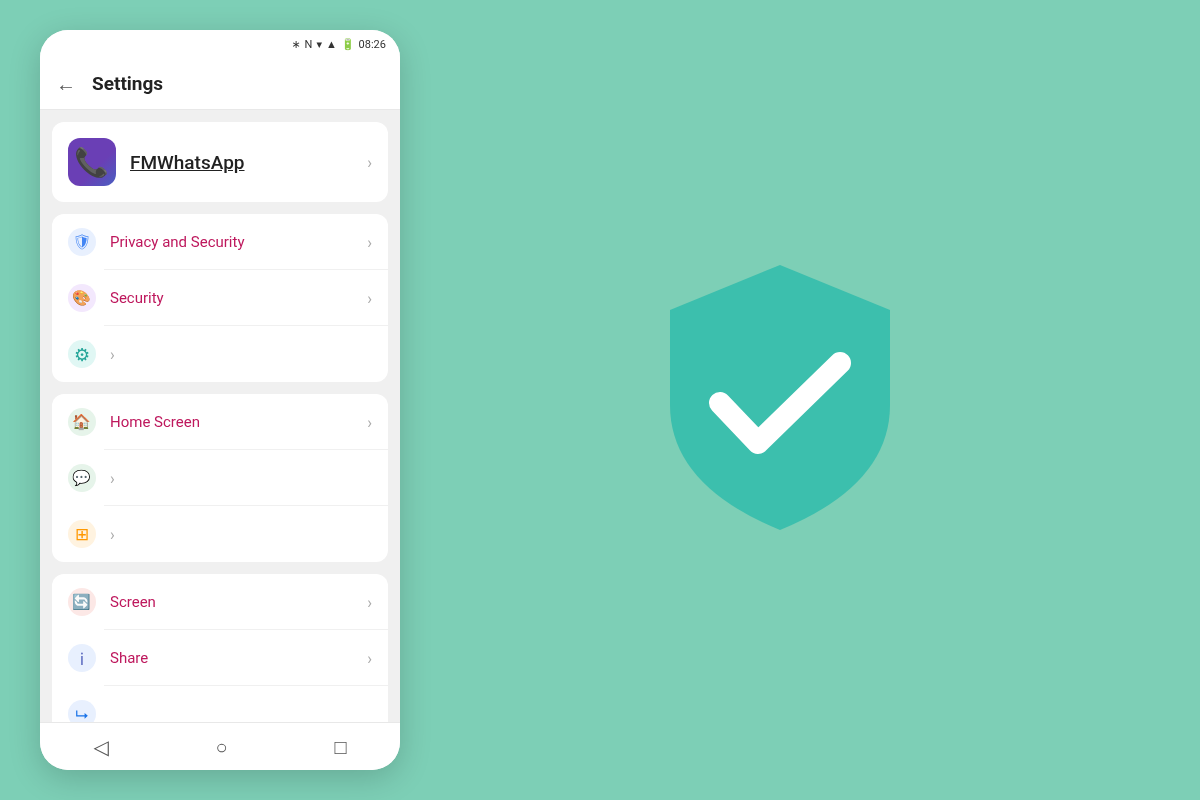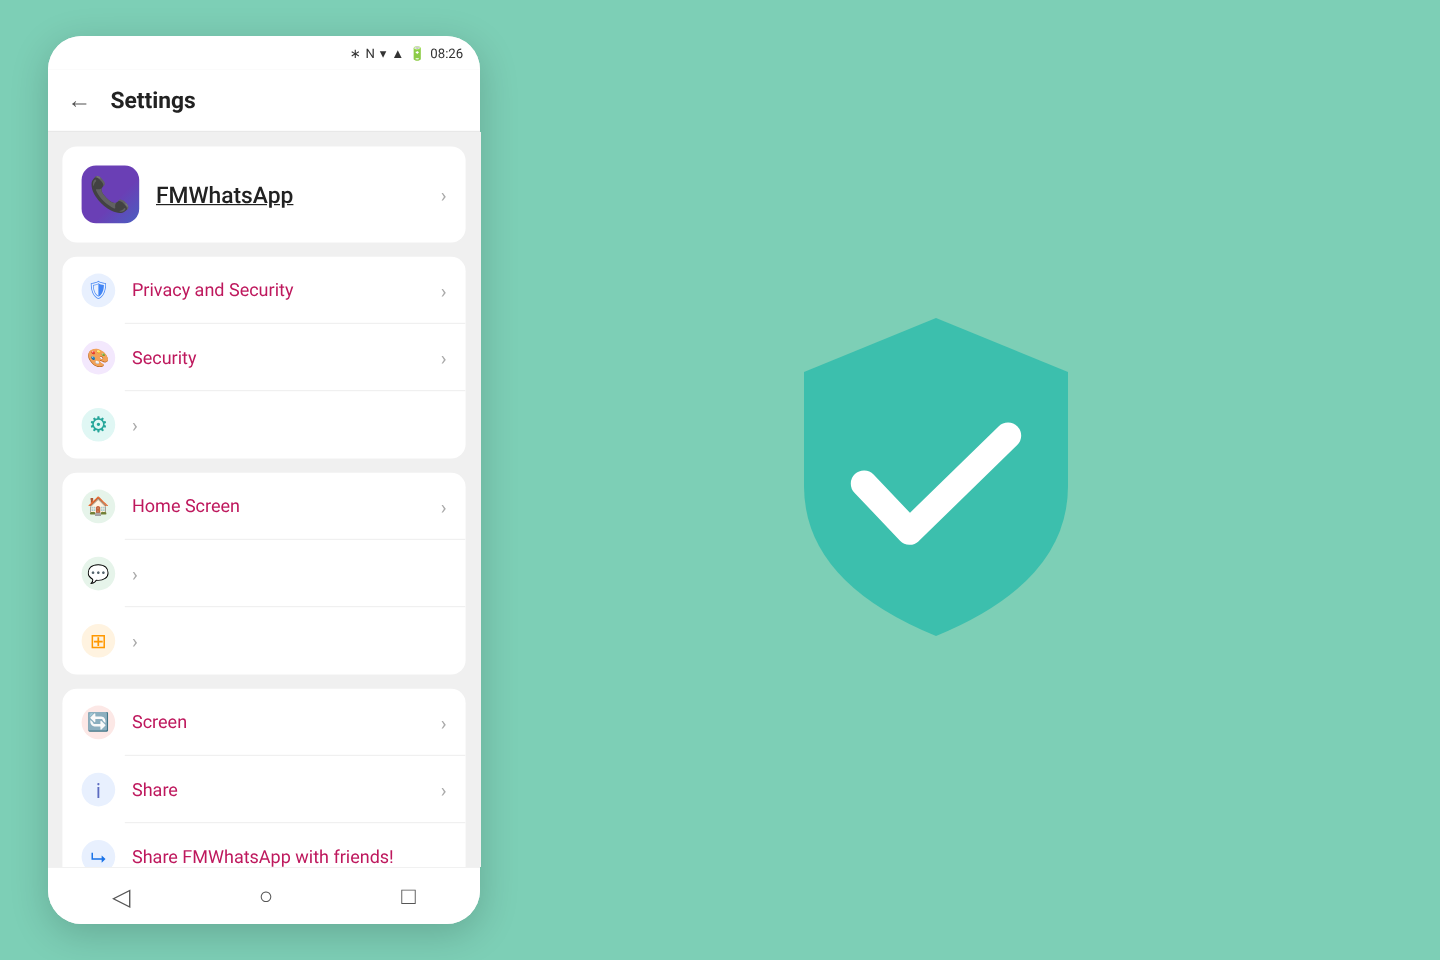--- a/index.html
+++ b/index.html
@@ -273,21 +273,20 @@
           <span class="menu-label">Screen</span>
           <span class="chevron">›</span>
         </div>
         <div class="menu-item">
           <div class="menu-icon icon-info" style="font-size:17px; color:#5c6bc0;">ℹ</div>
           <span class="menu-label">Share</span>
           <span class="chevron">›</span>
         </div>
         <div class="menu-item">
           <div class="menu-icon icon-share" style="font-size:16px; color:#1a73e8;">⮡</div>
-          <span class="menu-label">Share FMWhatsApp with friends!</span>
         </div>
       </div>
 
     </div>
 
     <div class="bottom-nav">
       <span class="nav-btn">◁</span>
       <span class="nav-btn">○</span>
       <span class="nav-btn">□</span>
     </div>

